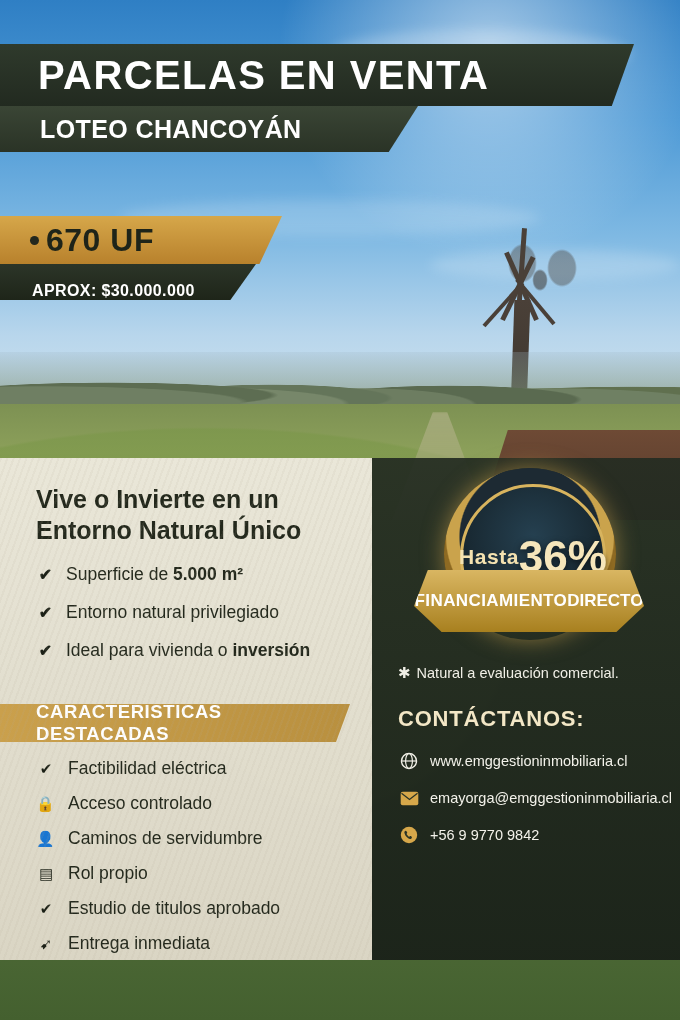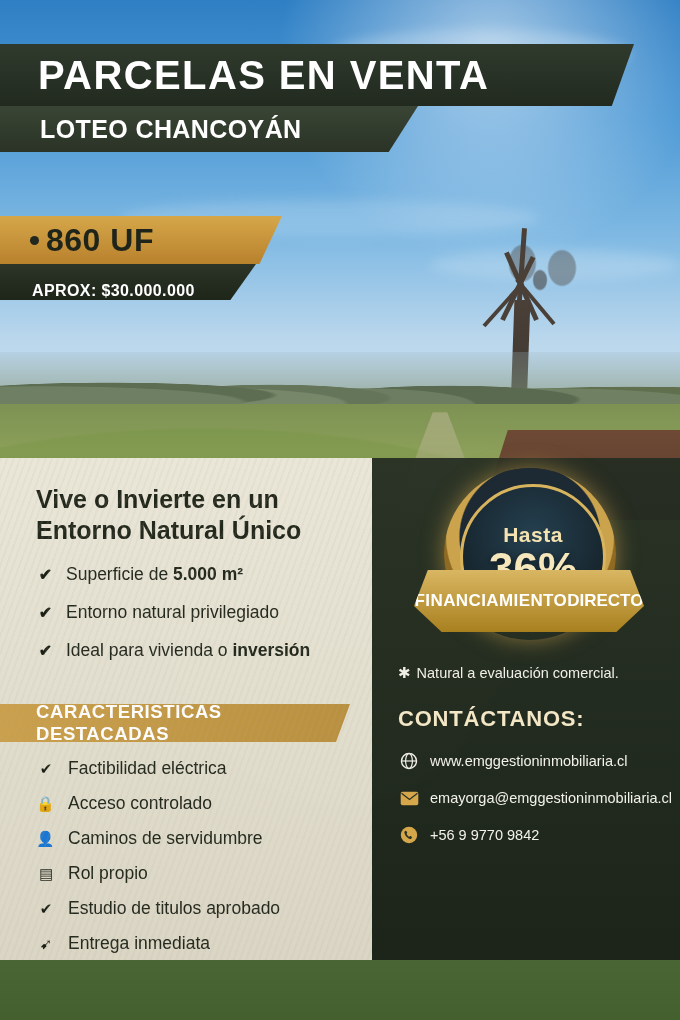--- a/index.html
+++ b/index.html
@@ -175,21 +175,21 @@
   }
   .badge .ring{
     position:absolute;left:40px;top:6px;width:172px;height:172px;border-radius:50%;
     background:radial-gradient(circle at 50% 40%, #1d2a33 0 52%, #caa34c 53% 62%, #8e6a22 63% 70%, rgba(0,0,0,0) 71%);
     box-shadow:0 0 22px rgba(214,170,80,.55);
   }
   .badge .inner{
     position:absolute;left:56px;top:22px;width:140px;height:140px;border-radius:50%;
     background:radial-gradient(circle at 50% 35%, #254050 0%, #16242c 70%);
     border:3px solid #d8b45e;
-    display:flex;flex-direction:column;align-items:center;justify-content:center;
+    display:flex;flex-direction:row;align-items:center;justify-content:center;
   }
   .badge .hasta{color:#f4e2b0;font-size:21px;font-weight:bold;letter-spacing:.5px;}
   .badge .pct{
     color:#f6e6bb;font-size:44px;font-weight:bold;line-height:1;
     text-shadow:0 2px 6px rgba(0,0,0,.6);
   }
   .badge .banner{
     position:absolute;left:10px;top:108px;width:230px;height:62px;
     background:linear-gradient(180deg,#d9b662,#a8801f);
     clip-path:polygon(6% 0, 94% 0, 100% 58%, 88% 100%, 12% 100%, 0 58%);
@@ -258,21 +258,21 @@
   <div class="ribbon-main">
     <h1>PARCELAS EN VENTA</h1>
   </div>
   <div class="ribbon-sub">
     <h2>LOTEO CHANCOYÁN</h2>
   </div>
 
   <div class="price-wrap">
     <div class="price-main">
       <span class="dot"></span>
-      <span class="val">860 UF</span>
+      <span class="val">670 UF</span>
     </div>
     <div class="price-sub">
       <span>APROX: $30.000.000</span>
     </div>
   </div>
 
   <div class="panel-left">
     <div class="headline">Vive o Invierte en un Entorno Natural Único</div>
 
     <div class="bullets">

